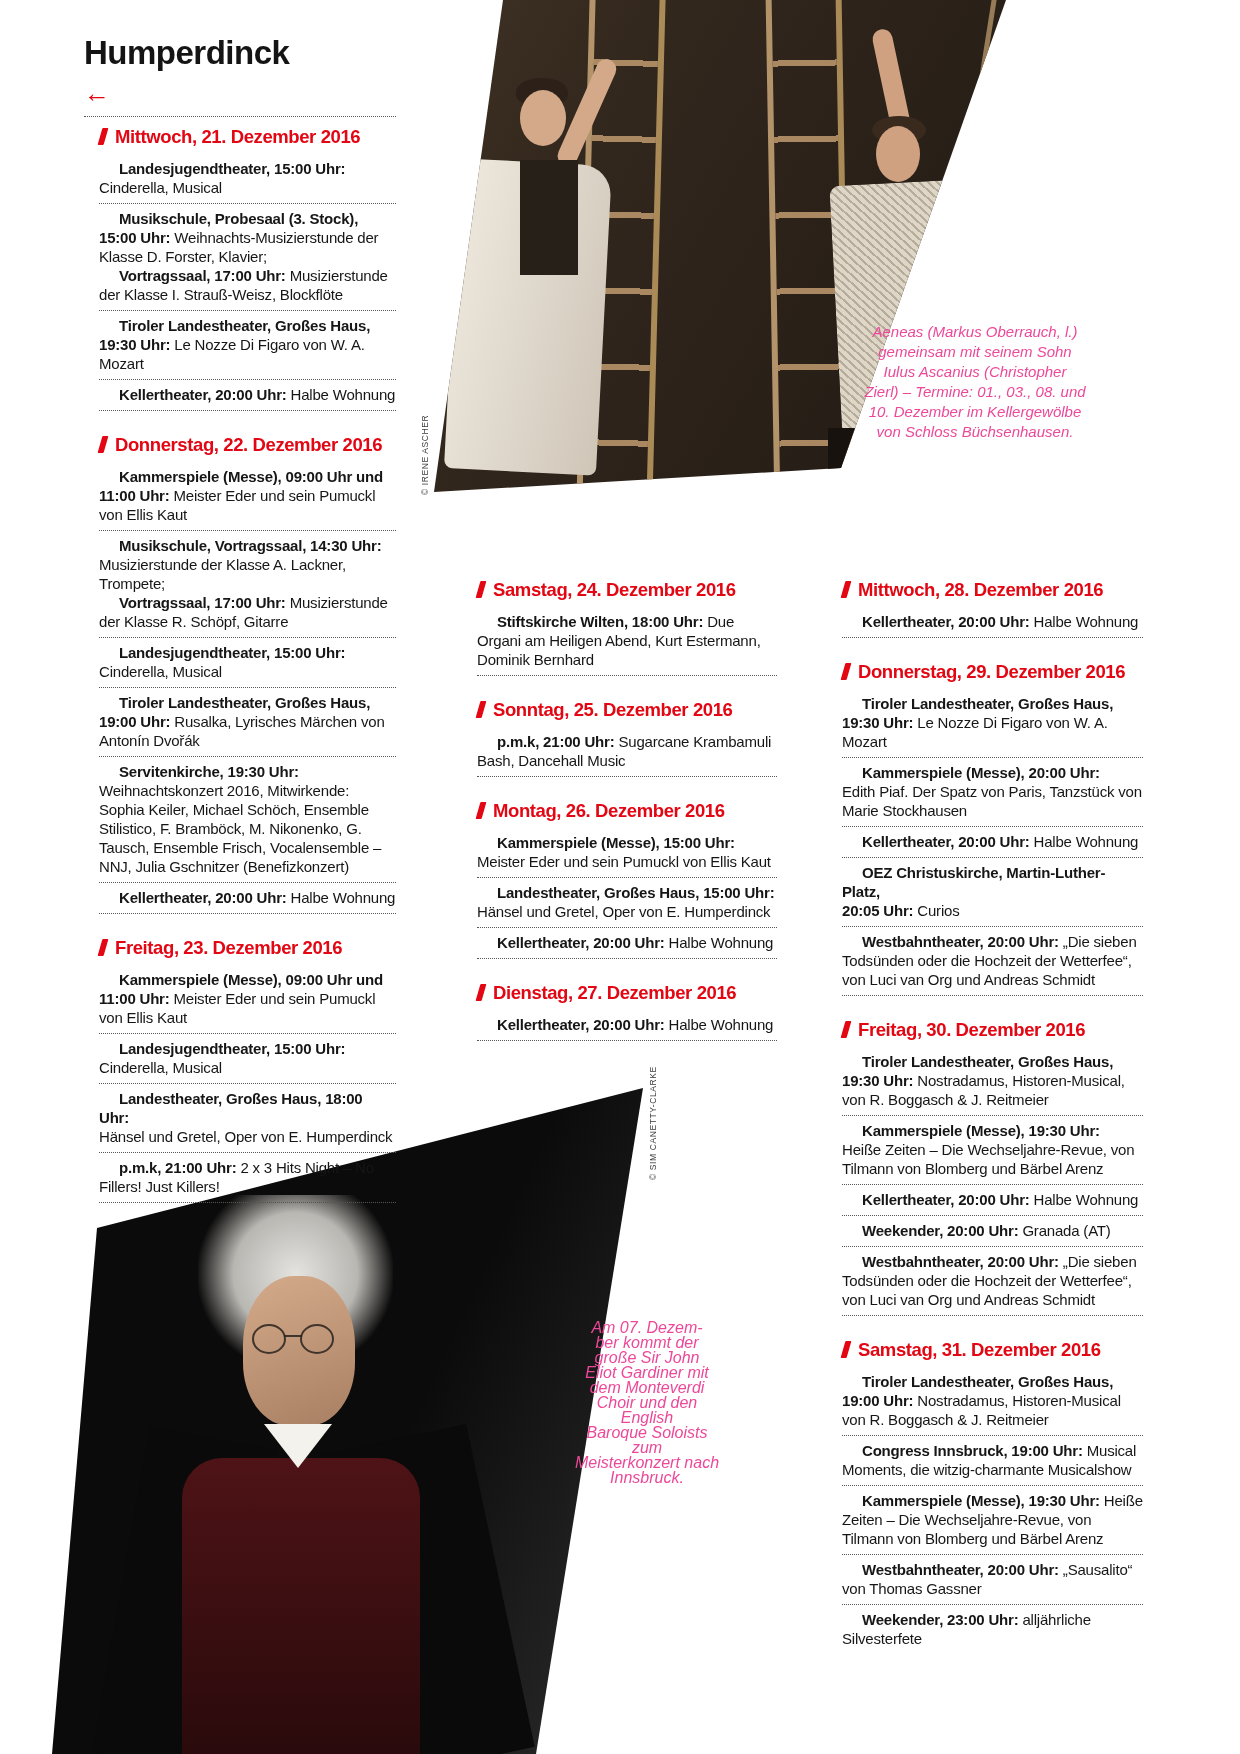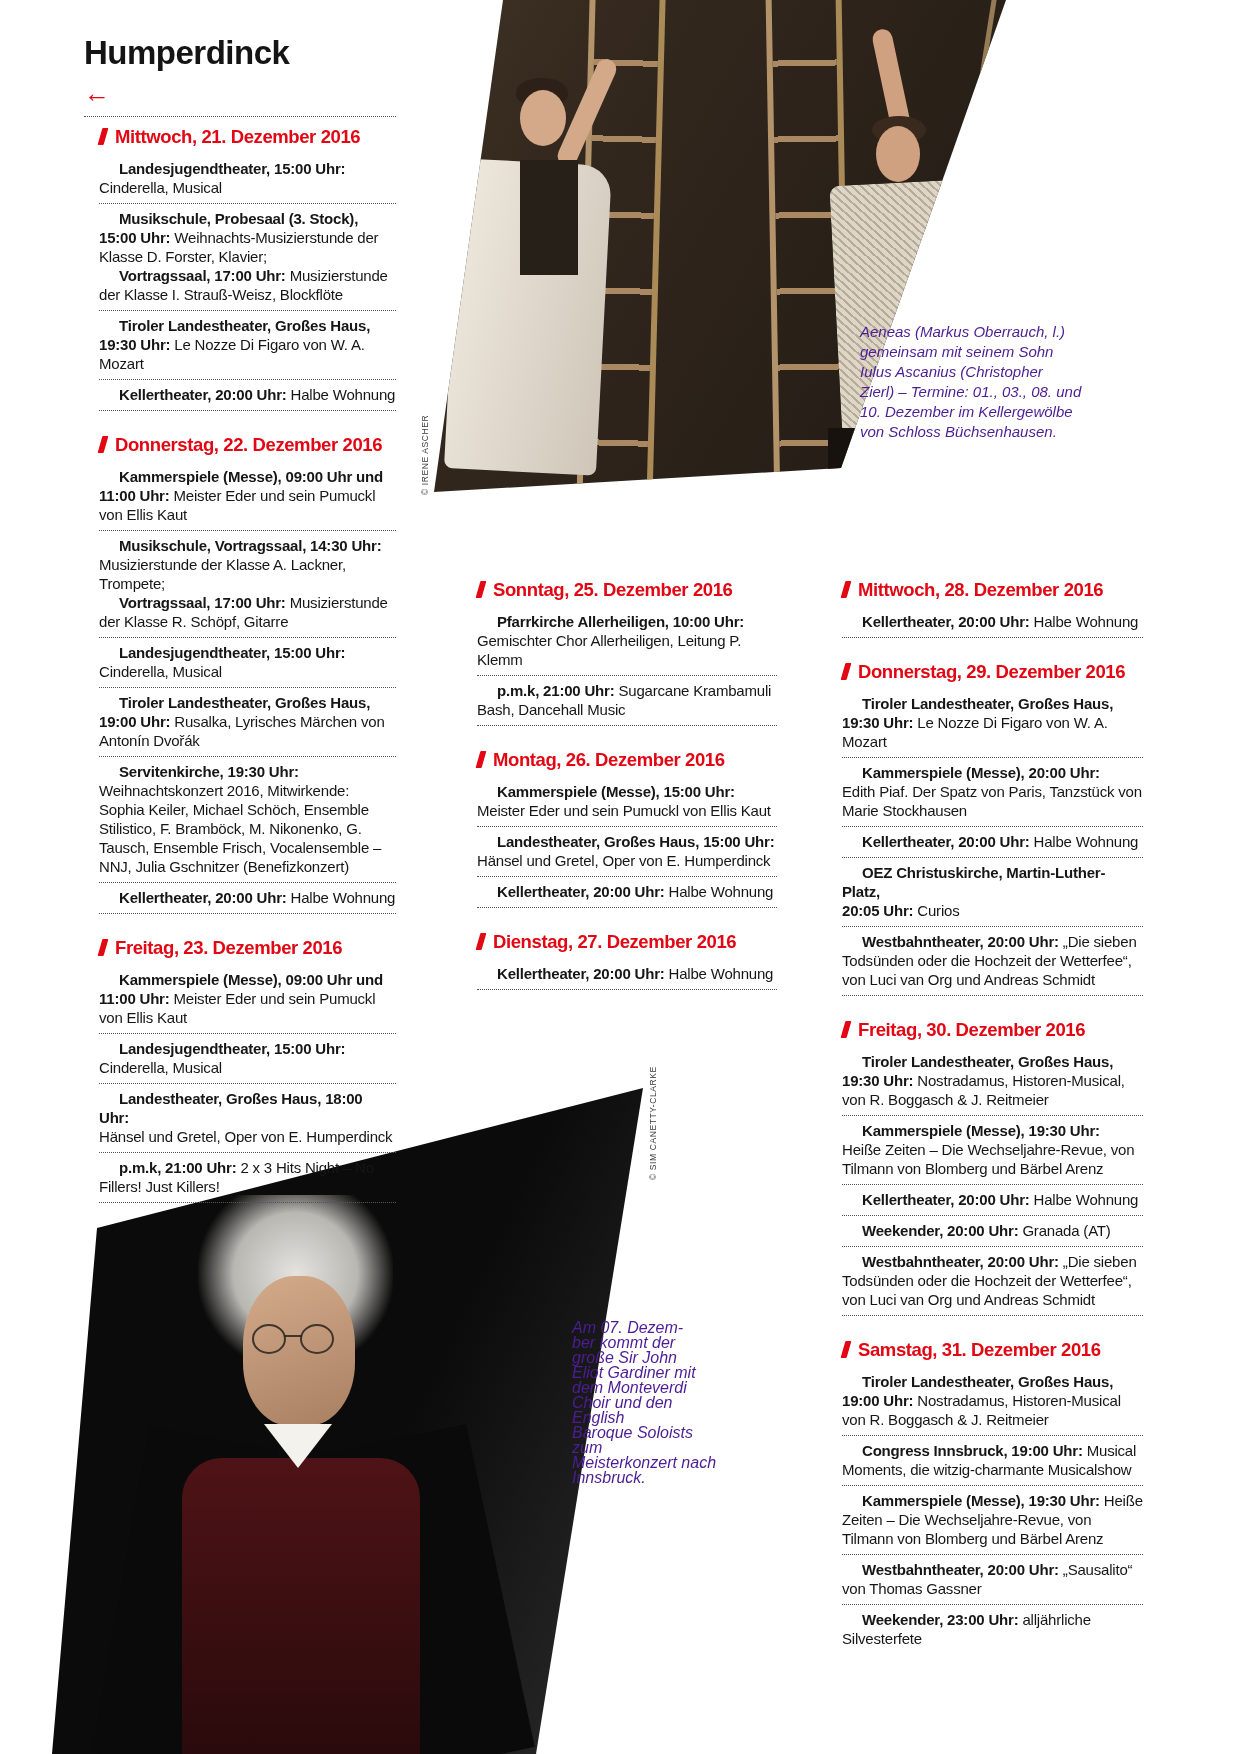--- a/index.html
+++ b/index.html
@@ -95,21 +95,21 @@
   .g-glassR{ left:300px; top:244px; width:34px; height:30px; border:2px solid rgba(40,35,30,.85); border-radius:50%; }
   .g-bridge{ left:284px; top:255px; width:18px; height:2px; background:rgba(40,35,30,.85); }
   .g-collar{ left:264px; top:344px; width:68px; height:44px; background:#f4f2ec; clip-path:polygon(0 0,100% 0,50% 100%); }
   .g-shirt { left:182px; top:378px; width:238px; height:296px; background:linear-gradient(180deg,#4e1316,#2a0a0c); border-radius:40px 40px 0 0; }
   .g-lapelL{ left:120px; top:356px; width:130px; height:330px; background:#0a0a0a; transform:rotate(10deg); }
   .g-lapelR{ left:352px; top:356px; width:150px; height:330px; background:#0a0a0a; transform:rotate(-12deg); }
 
   
   .caption {
     position:absolute; font-style:italic; white-space:pre-line;
-    color:#4c1d95;
+    text-align:center; color:#ec4899;
   }
   #caption-top    { left:860px; top:322px; width:230px; font-size:15px;   line-height:20px; }
   #caption-bottom { left:572px; top:1320px; width:150px; font-size:16px; line-height:15px; }
 
   .photo-credit {
     position:absolute; font-size:8.5px; color:#3c3c3c; letter-spacing:0.6px;
     transform-origin:0 0; transform:rotate(-90deg); white-space:nowrap;
   }
   #credit-top    { left:420px; top:495px; }
   #credit-bottom { left:648px; top:1180px; }
@@ -194,23 +194,25 @@
       <p class="entry"><strong>Kammerspiele (Messe), 09:00 Uhr und 11:00 Uhr:</strong> Meister Eder und sein Pumuckl von Ellis Kaut</p>
       <p class="entry"><strong>Landesjugendtheater, 15:00 Uhr:</strong>
 Cinderella, Musical</p>
       <p class="entry"><strong>Landestheater, Großes Haus, 18:00 Uhr:</strong>
 Hänsel und Gretel, Oper von E. Humperdinck</p>
       <p class="entry"><strong>p.m.k, 21:00 Uhr:</strong> 2 x 3 Hits Night – No Fillers! Just Killers!</p>
     </section>
   </div>
 <div class="col" id="col2">
     <section class="day-block">
+      <h2 class="day-heading"><span class="day-marker"></span><span>Samstag, 24. Dezember 2016</span></h2>
+      <p class="entry"><strong>Stiftskirche Wilten, 18:00 Uhr:</strong> Due Organi am Heiligen Abend, Kurt Estermann, Dominik Bernhard</p>
+    </section>
+    <section class="day-block">
       <h2 class="day-heading"><span class="day-marker"></span><span>Sonntag, 25. Dezember 2016</span></h2>
-      <p class="entry"><strong>Pfarrkirche Allerheiligen, 10:00 Uhr:</strong>
-Gemischter Chor Allerheiligen, Leitung P. Klemm</p>
       <p class="entry"><strong>p.m.k, 21:00 Uhr:</strong> Sugarcane Krambamuli Bash, Dancehall Music</p>
     </section>
     <section class="day-block">
       <h2 class="day-heading"><span class="day-marker"></span><span>Montag, 26. Dezember 2016</span></h2>
       <p class="entry"><strong>Kammerspiele (Messe), 15:00 Uhr:</strong> Meister Eder und sein Pumuckl von Ellis Kaut</p>
       <p class="entry"><strong>Landestheater, Großes Haus, 15:00 Uhr:</strong>
 Hänsel und Gretel, Oper von E. Humperdinck</p>
       <p class="entry"><strong>Kellertheater, 20:00 Uhr:</strong> Halbe Wohnung</p>
     </section>
     <section class="day-block">

